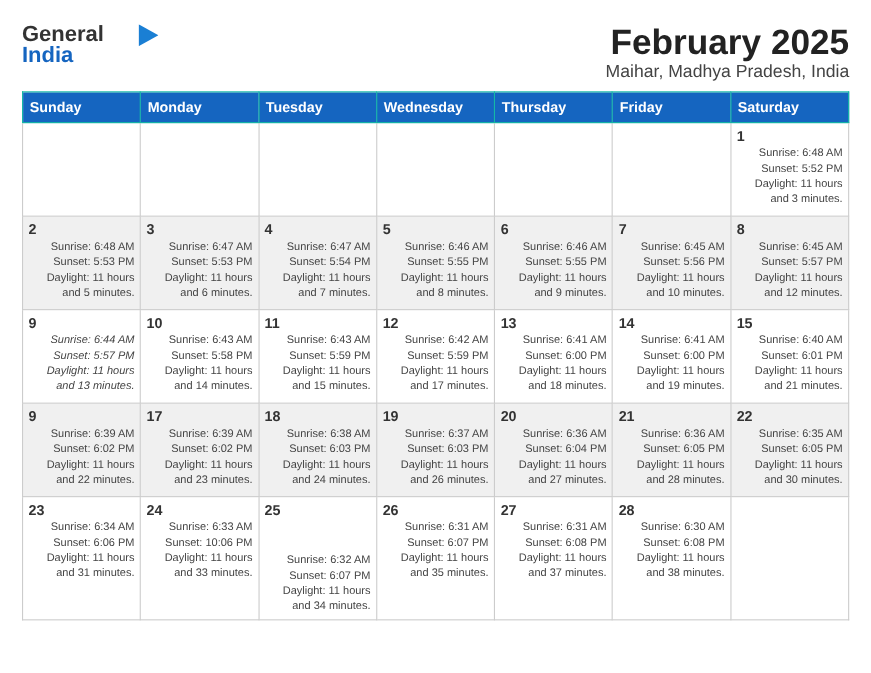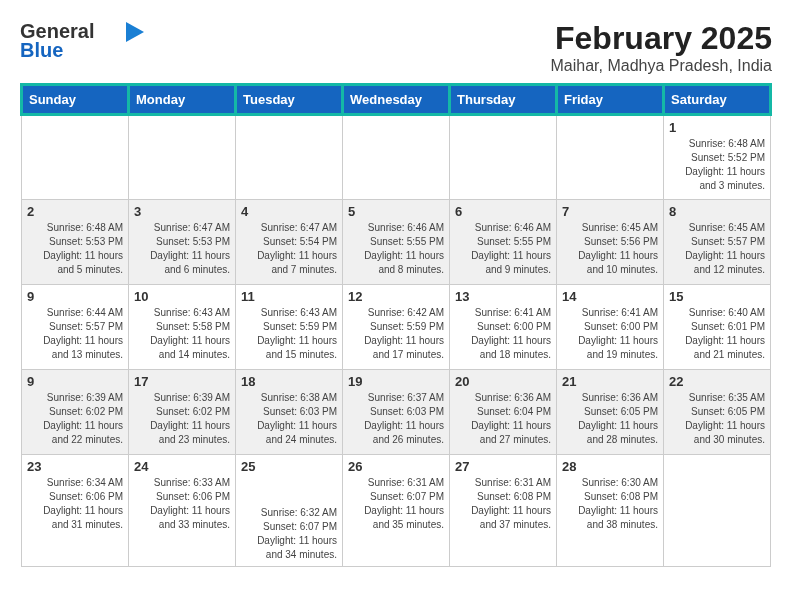--- a/index.html
+++ b/index.html
@@ -37,21 +37,21 @@
       width: 100%;
       border-collapse: collapse;
       margin-top: 8px;
     }
     .calendar th {
       background: #1565c0;
       color: #fff;
       text-align: left;
       padding: 6px 6px;
       font-size: 13px;
-      border: 3px solid #14b8a6;
+      border: 1px solid #14b8a6;
     }
     .calendar td {
       border: 1px solid #ccc;
       vertical-align: top;
       padding: 4px 5px;
       font-size: 10.5px;
       color: #333;
       width: calc(100% / 7);
       min-height: 80px;
       height: 85px;
@@ -83,21 +83,21 @@
 <body>
 
 <div class="header-logo">
   <div class="logo-area">
     <div style="display:flex;align-items:center;gap:30px;">
       <span style="font-size:20px;font-weight:bold;color:#333;">General</span>
       <svg width="18" height="20" viewBox="0 0 18 20" style="margin-left:2px;">
         <polygon points="0,0 18,10 0,20" fill="#1a7fd4"></polygon>
       </svg>
     </div>
-    <span style="font-size:20px;font-weight:bold;color:#1565c0;margin-top:-4px;">Blue</span>
+    <span style="font-size:20px;font-weight:bold;color:#1565c0;margin-top:-4px;">India</span>
   </div>
   <div class="title-area">
     <h1>February 2025</h1>
     <h2>Maihar, Madhya Pradesh, India</h2>
   </div>
 </div>
 
 <table class="calendar">
   <thead>
     <tr>
@@ -173,21 +173,21 @@
           <span class="day-num">8</span>
           <div class="day-info" style="white-space: pre-line;">Sunrise: 6:45 AM
 Sunset: 5:57 PM
 Daylight: 11 hours
 and 12 minutes.</div>
         </td>
       </tr>
       <tr>
         <td>
           <span class="day-num">9</span>
-          <div class="day-info" style="white-space: pre-line;">Sunrise: 6:44 AM
+          <div class="day-info" style="white-space: pre-line; font-style: italic;">Sunrise: 6:44 AM
 Sunset: 5:57 PM
 Daylight: 11 hours
 and 13 minutes.</div>
         </td>
         <td>
           <span class="day-num">10</span>
           <div class="day-info" style="white-space: pre-line;">Sunrise: 6:43 AM
 Sunset: 5:58 PM
 Daylight: 11 hours
 and 14 minutes.</div>
@@ -283,21 +283,21 @@
         <td>
           <span class="day-num">23</span>
           <div class="day-info" style="white-space: pre-line;">Sunrise: 6:34 AM
 Sunset: 6:06 PM
 Daylight: 11 hours
 and 31 minutes.</div>
         </td>
         <td>
           <span class="day-num">24</span>
           <div class="day-info" style="white-space: pre-line;">Sunrise: 6:33 AM
-Sunset: 6:06 PM
+Sunset: 10:06 PM
 Daylight: 11 hours
 and 33 minutes.</div>
         </td>
         <td>
           <span class="day-num">25</span>
           <div class="day-info" style="white-space: pre-line; margin-top: 32px;">Sunrise: 6:32 AM
 Sunset: 6:07 PM
 Daylight: 11 hours
 and 34 minutes.</div>
         </td>

